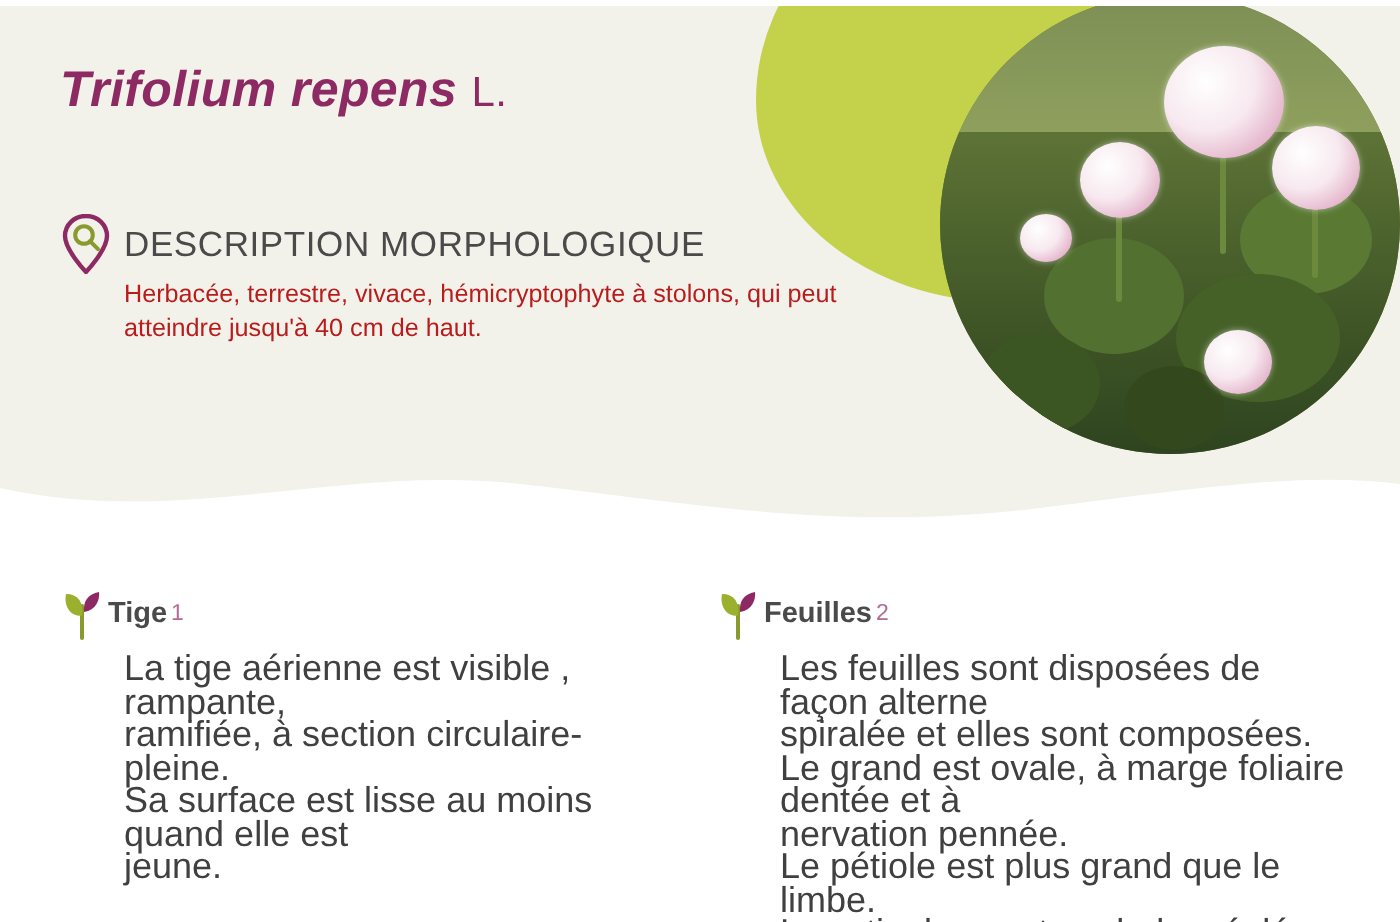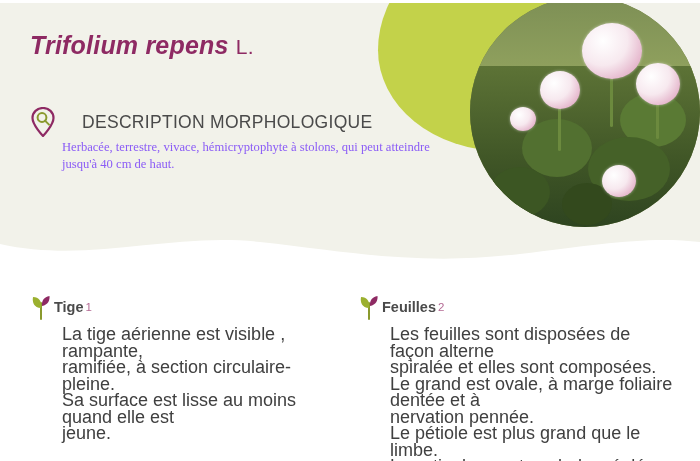--- a/index.html
+++ b/index.html
@@ -143,38 +143,37 @@
     font-size: 13.5px;
     color: #8a9a2e;
   }
 
   .section-head {
     position: absolute;
     left: 30px;
     top: 104px;
     display: flex;
     align-items: center;
-    gap: 26px;
+    gap: 6px;
   }
   .section-title {
     font-size: 17.5px;
     color: #4a4a4a;
     letter-spacing: .3px;
   }
   .pin-icon { display:block; }
 
   .desc-text {
     position: absolute;
     left: 62px;
     top: 136px;
     width: 400px;
     font-size: 12.6px;
     line-height: 17px;
-    color: #8b5cf6;
-    font-family: Liberation Serif, serif;
+    color: #b91c1c;
   }
 
   
   .col {
     position: absolute;
     top: 296px;
   }
   .col.left { left: 30px; width: 310px; }
   .col.right { left: 358px; width: 320px; }
 

